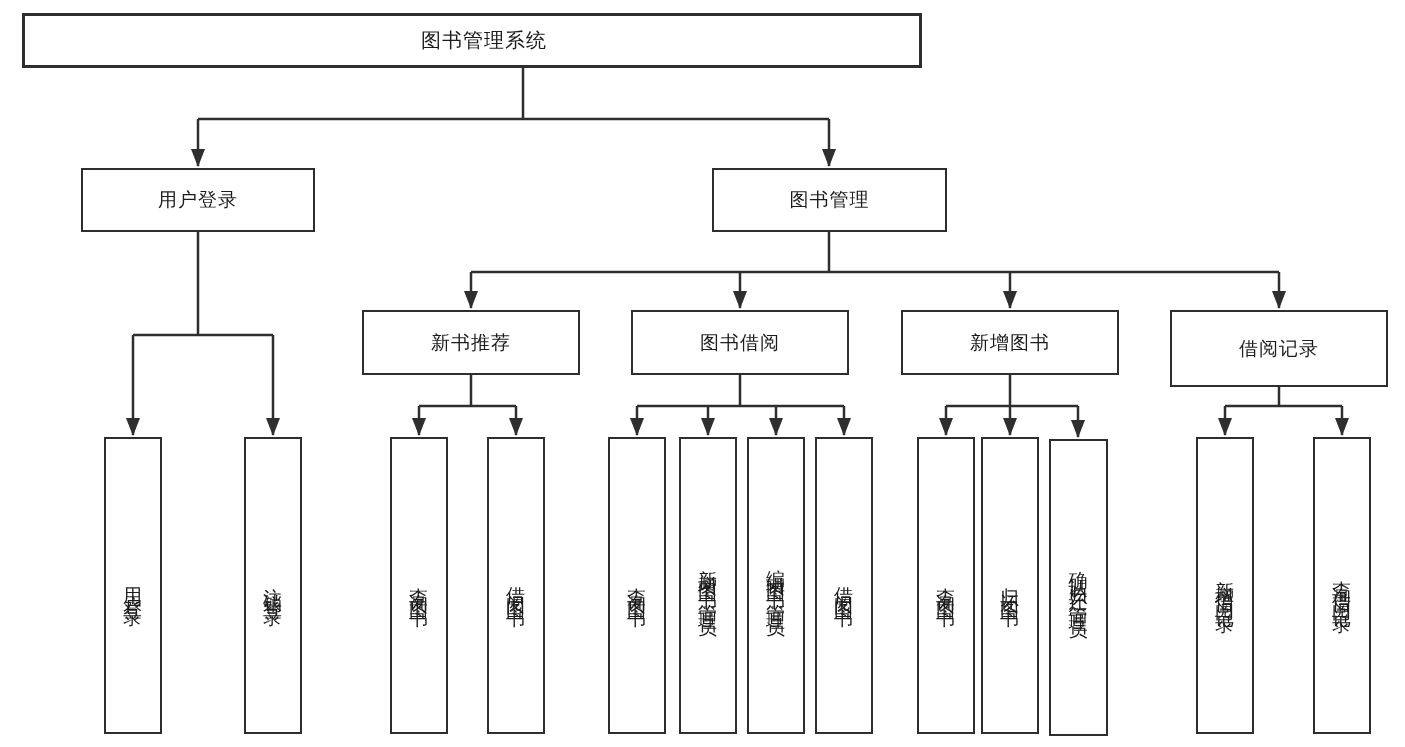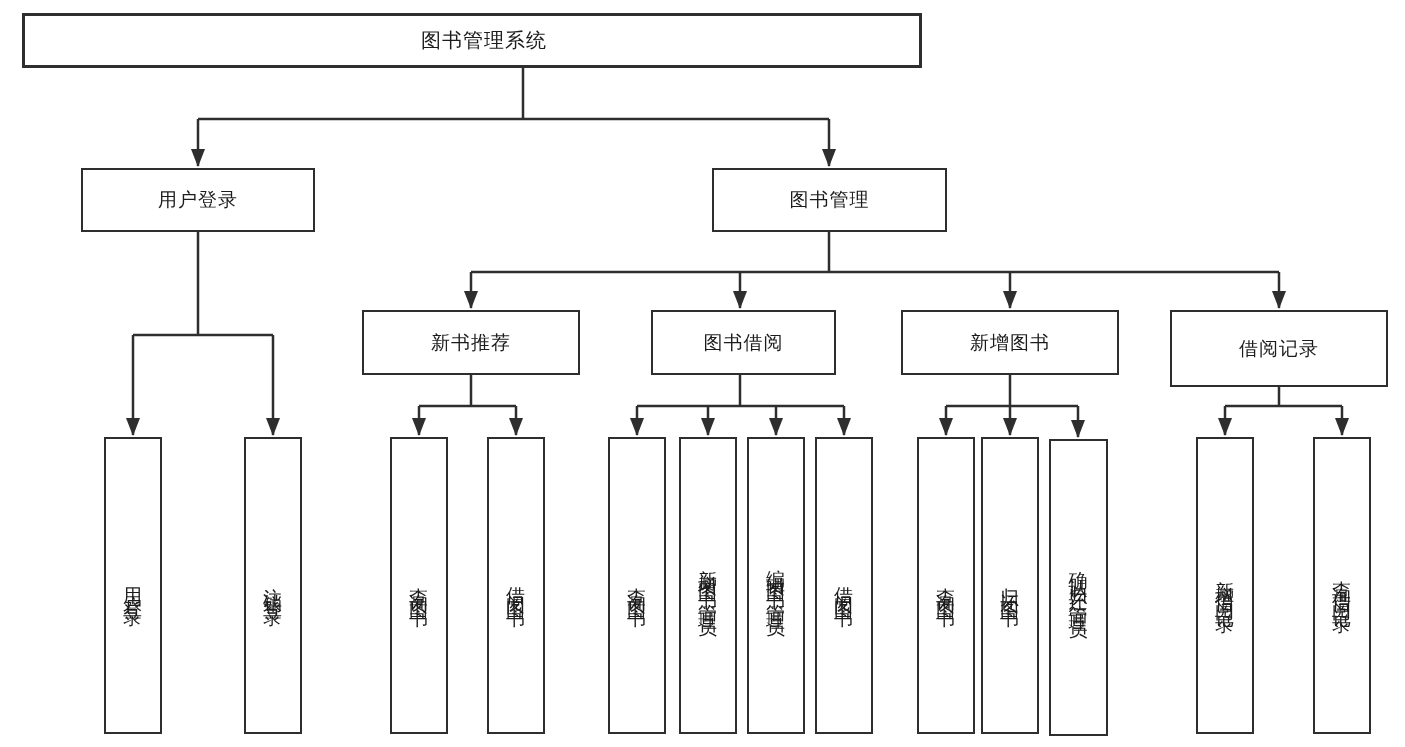--- a/index.html
+++ b/index.html
@@ -72,21 +72,21 @@
       <line x1="1342" y1="406" x2="1342" y2="435" marker-end="url(#ah)"></line>
     </g>
   </svg>
 
   <div class="node root" style="left:22px; top:13px; width:900px; height:55px;padding-left:24px;">图书管理系统</div>
 
   <div class="node h" style="left:81px; top:168px; width:234px; height:64px;">用户登录</div>
   <div class="node h" style="left:712px; top:168px; width:235px; height:64px;">图书管理</div>
 
   <div class="node h" style="left:362px; top:310px; width:218px; height:65px;">新书推荐</div>
-  <div class="node h" style="left:631px; top:310px; width:185px; height:65px;margin-left:20px;">图书借阅</div>
+  <div class="node h" style="left:631px; top:310px; width:218px; height:65px;">图书借阅</div>
   <div class="node h" style="left:901px; top:310px; width:218px; height:65px;">新增图书</div>
   <div class="node h" style="left:1170px; top:310px; width:218px; height:77px;">借阅记录</div>
 
   <div class="node v" style="left:104px; top:437px; width:58px; height:297px;">用户登录</div>
   <div class="node v" style="left:244px; top:437px; width:58px; height:297px;">注销登录</div>
 
   <div class="node v" style="left:390px; top:437px; width:58px; height:297px;">查询图书</div>
   <div class="node v" style="left:487px; top:437px; width:58px; height:297px;">借阅图书</div>
 
   <div class="node v" style="left:608px; top:437px; width:58px; height:297px;">查询图书</div>

